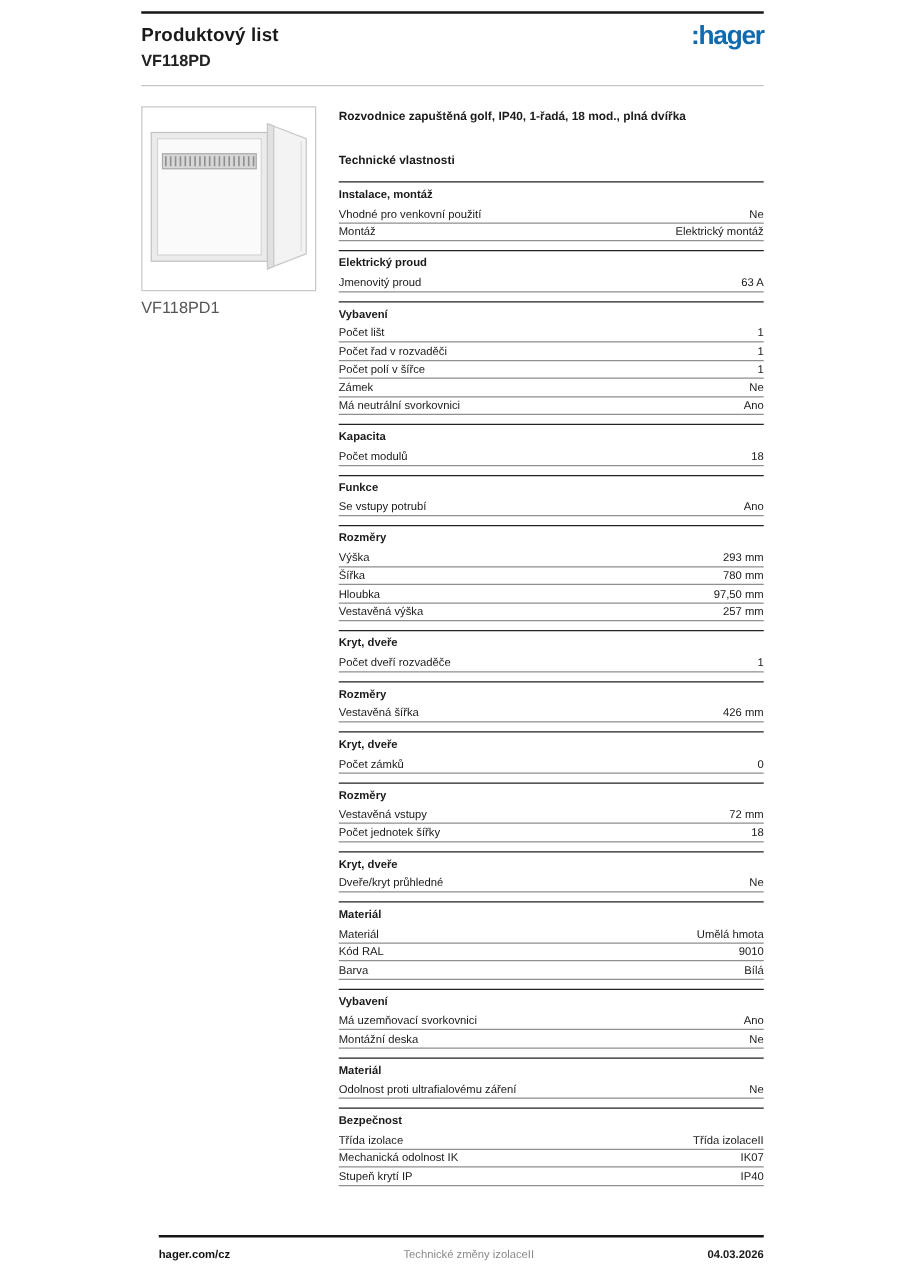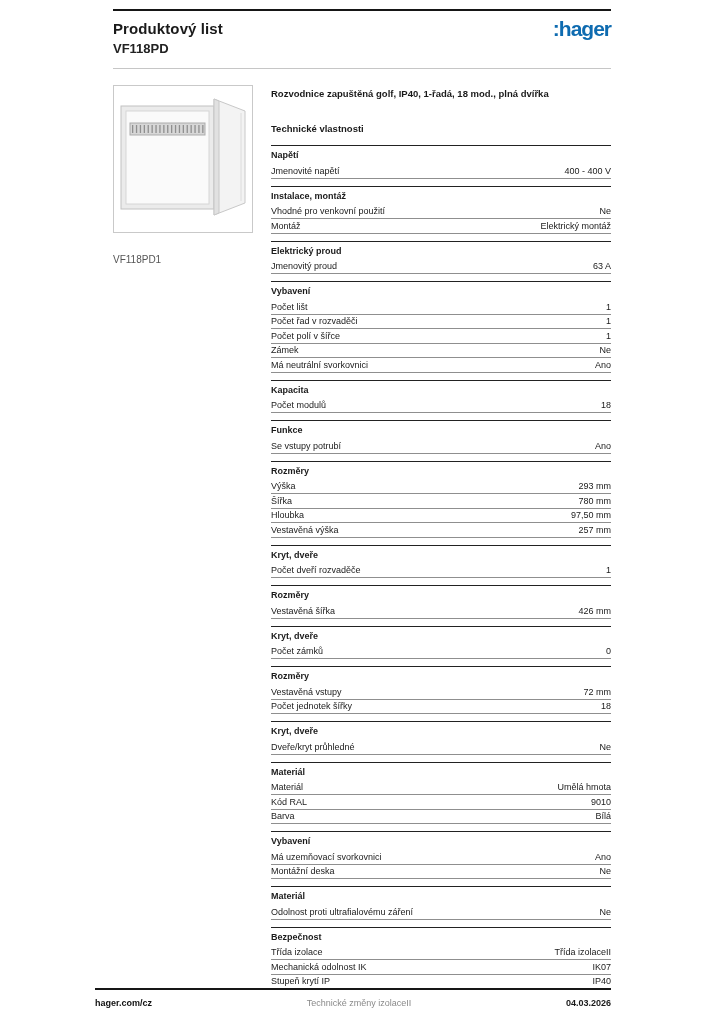--- a/index.html
+++ b/index.html
@@ -9,33 +9,33 @@
 
   .top-rule { border-top:2px solid #161616; margin-top:9px; }
   .header { display:flex; justify-content:space-between; align-items:flex-start; padding:9px 0 12px; border-bottom:1px solid #c6c6c6; }
   .title { font-size:15px; font-weight:bold; letter-spacing:0.1px; }
   .subtitle { font-size:13px; margin-top:4px; color:#222;font-weight:bold; }
   .logo { color:#0e6bb0; font-weight:bold; font-size:21px; letter-spacing:-1px; line-height:0.9; }
 
   .content { display:flex; margin-top:16px; }
   .left-col { flex:0 0 158px; width:158px; }
   .img-box { width:140px; height:148px; border:1px solid #c9c9c9; background:#fff; display:flex; align-items:center; justify-content:center; }
-  .img-caption { font-size:10px; color:#555; margin-top:21px; }
+  .img-caption { font-size:13px; color:#555; margin-top:5px; }
 
   .right-col { flex:1; min-width:0; }
   .desc { font-size:9.5px; font-weight:bold; padding-top:3px; }
   .tech { font-size:9.5px; font-weight:bold; margin-top:24px; margin-bottom:11px; }
 
   .section { margin-bottom:7px; }
   .section-title { font-size:9px; font-weight:bold; border-top:1px solid #222; padding:4px 0 3px; line-height:11px; }
   .row { display:flex; justify-content:space-between; gap:8px; font-size:9px; line-height:11px; padding:1.5px 0 1px; border-bottom:1px solid #8f8f8f; }
   .row .label { text-align:left; }
   .row .value { text-align:right; white-space:nowrap; }
 
-  .footer { position:absolute; left:39px; right:57px; bottom:16px; border-top:2px solid #161616; display:flex; justify-content:space-between; align-items:baseline; padding-top:8px; font-size:9px; }
+  .footer { position:absolute; left:71px; right:57px; bottom:16px; border-top:2px solid #161616; display:flex; justify-content:space-between; align-items:baseline; padding-top:8px; font-size:9px; }
   .footer .site { font-weight:bold; color:#111; text-decoration:none; }
   .footer .notice { color:#8a8a8a; }
   .footer .date { font-weight:bold; }
 </style>
 </head>
 <body>
 
 <div class="page">
 
   <div class="top-rule"></div>
@@ -65,29 +65,20 @@
           <line x1="127" y1="27" x2="127" y2="115" stroke="#dcdcdc" stroke-width="1"></line>
         </svg>
       </div>
       <div class="img-caption">VF118PD1</div>
     </div>
 
     <div class="right-col">
       <div class="desc">Rozvodnice zapuštěná golf, IP40, 1-řadá, 18 mod., plná dvířka</div>
       <div class="tech">Technické vlastnosti</div>
       <div>
-  <div class="section">
-    <div class="section-title">Napětí</div>
-    <div>
-  <div class="row">
-    <span class="label">Jmenovité napětí</span>
-    <span class="value">400 - 400 V</span>
-  </div>
-</div>
-  </div>
 
   <div class="section">
     <div class="section-title">Instalace, montáž</div>
     <div>
   <div class="row">
     <span class="label">Vhodné pro venkovní použití</span>
     <span class="value">Ne</span>
   </div>
 
   <div class="row">

